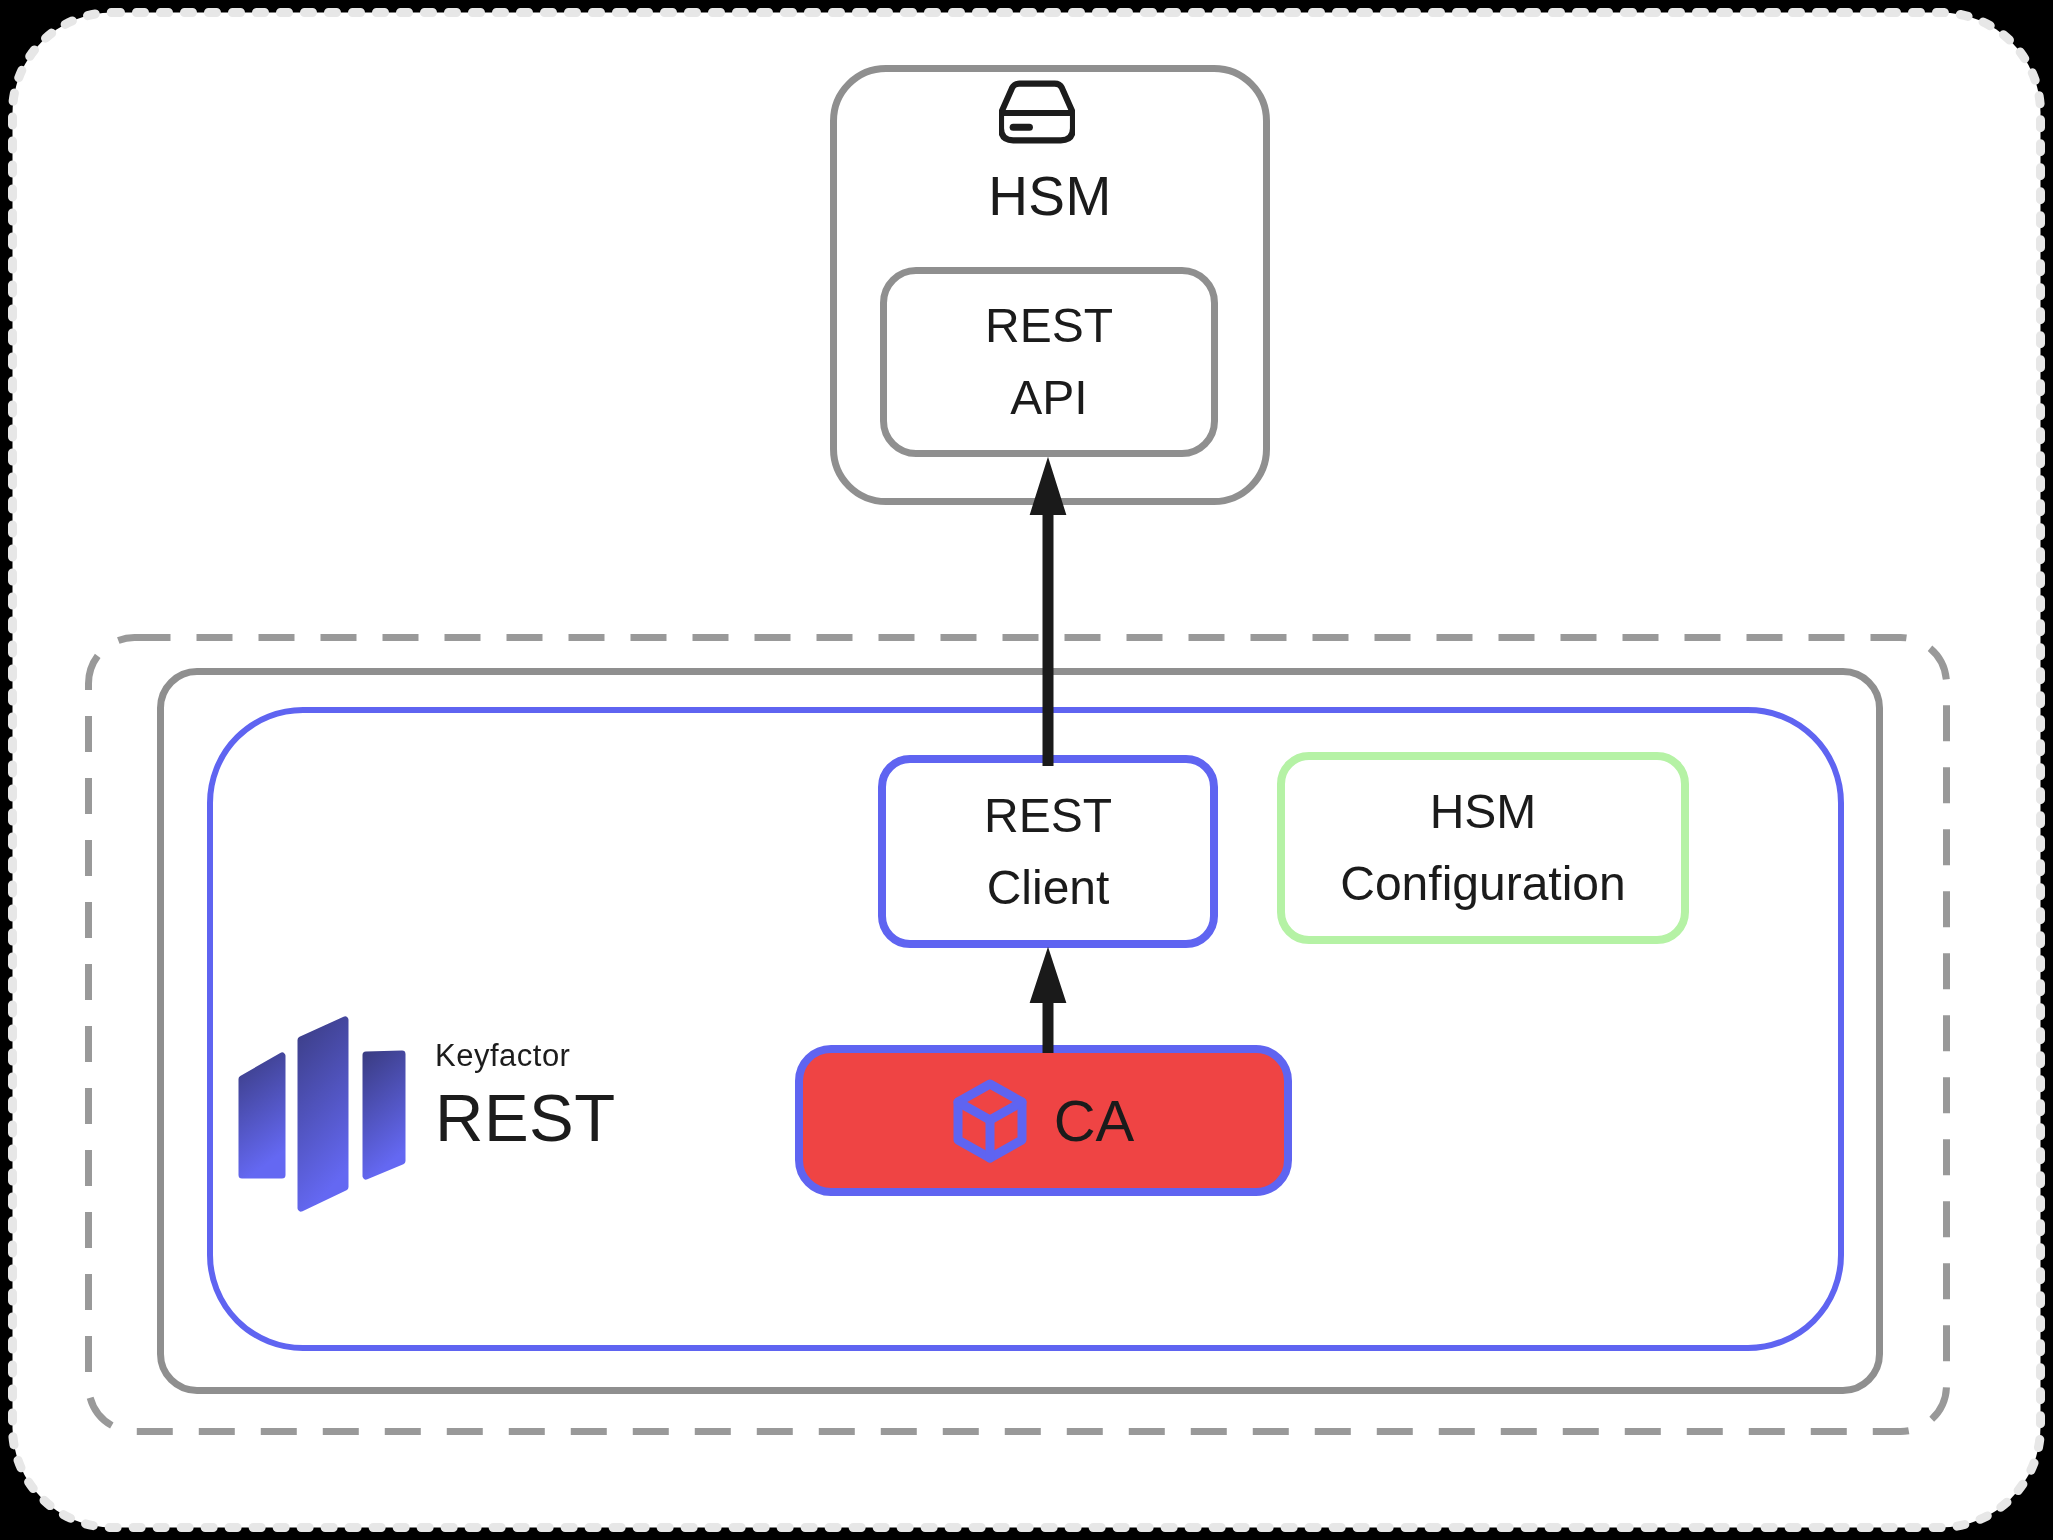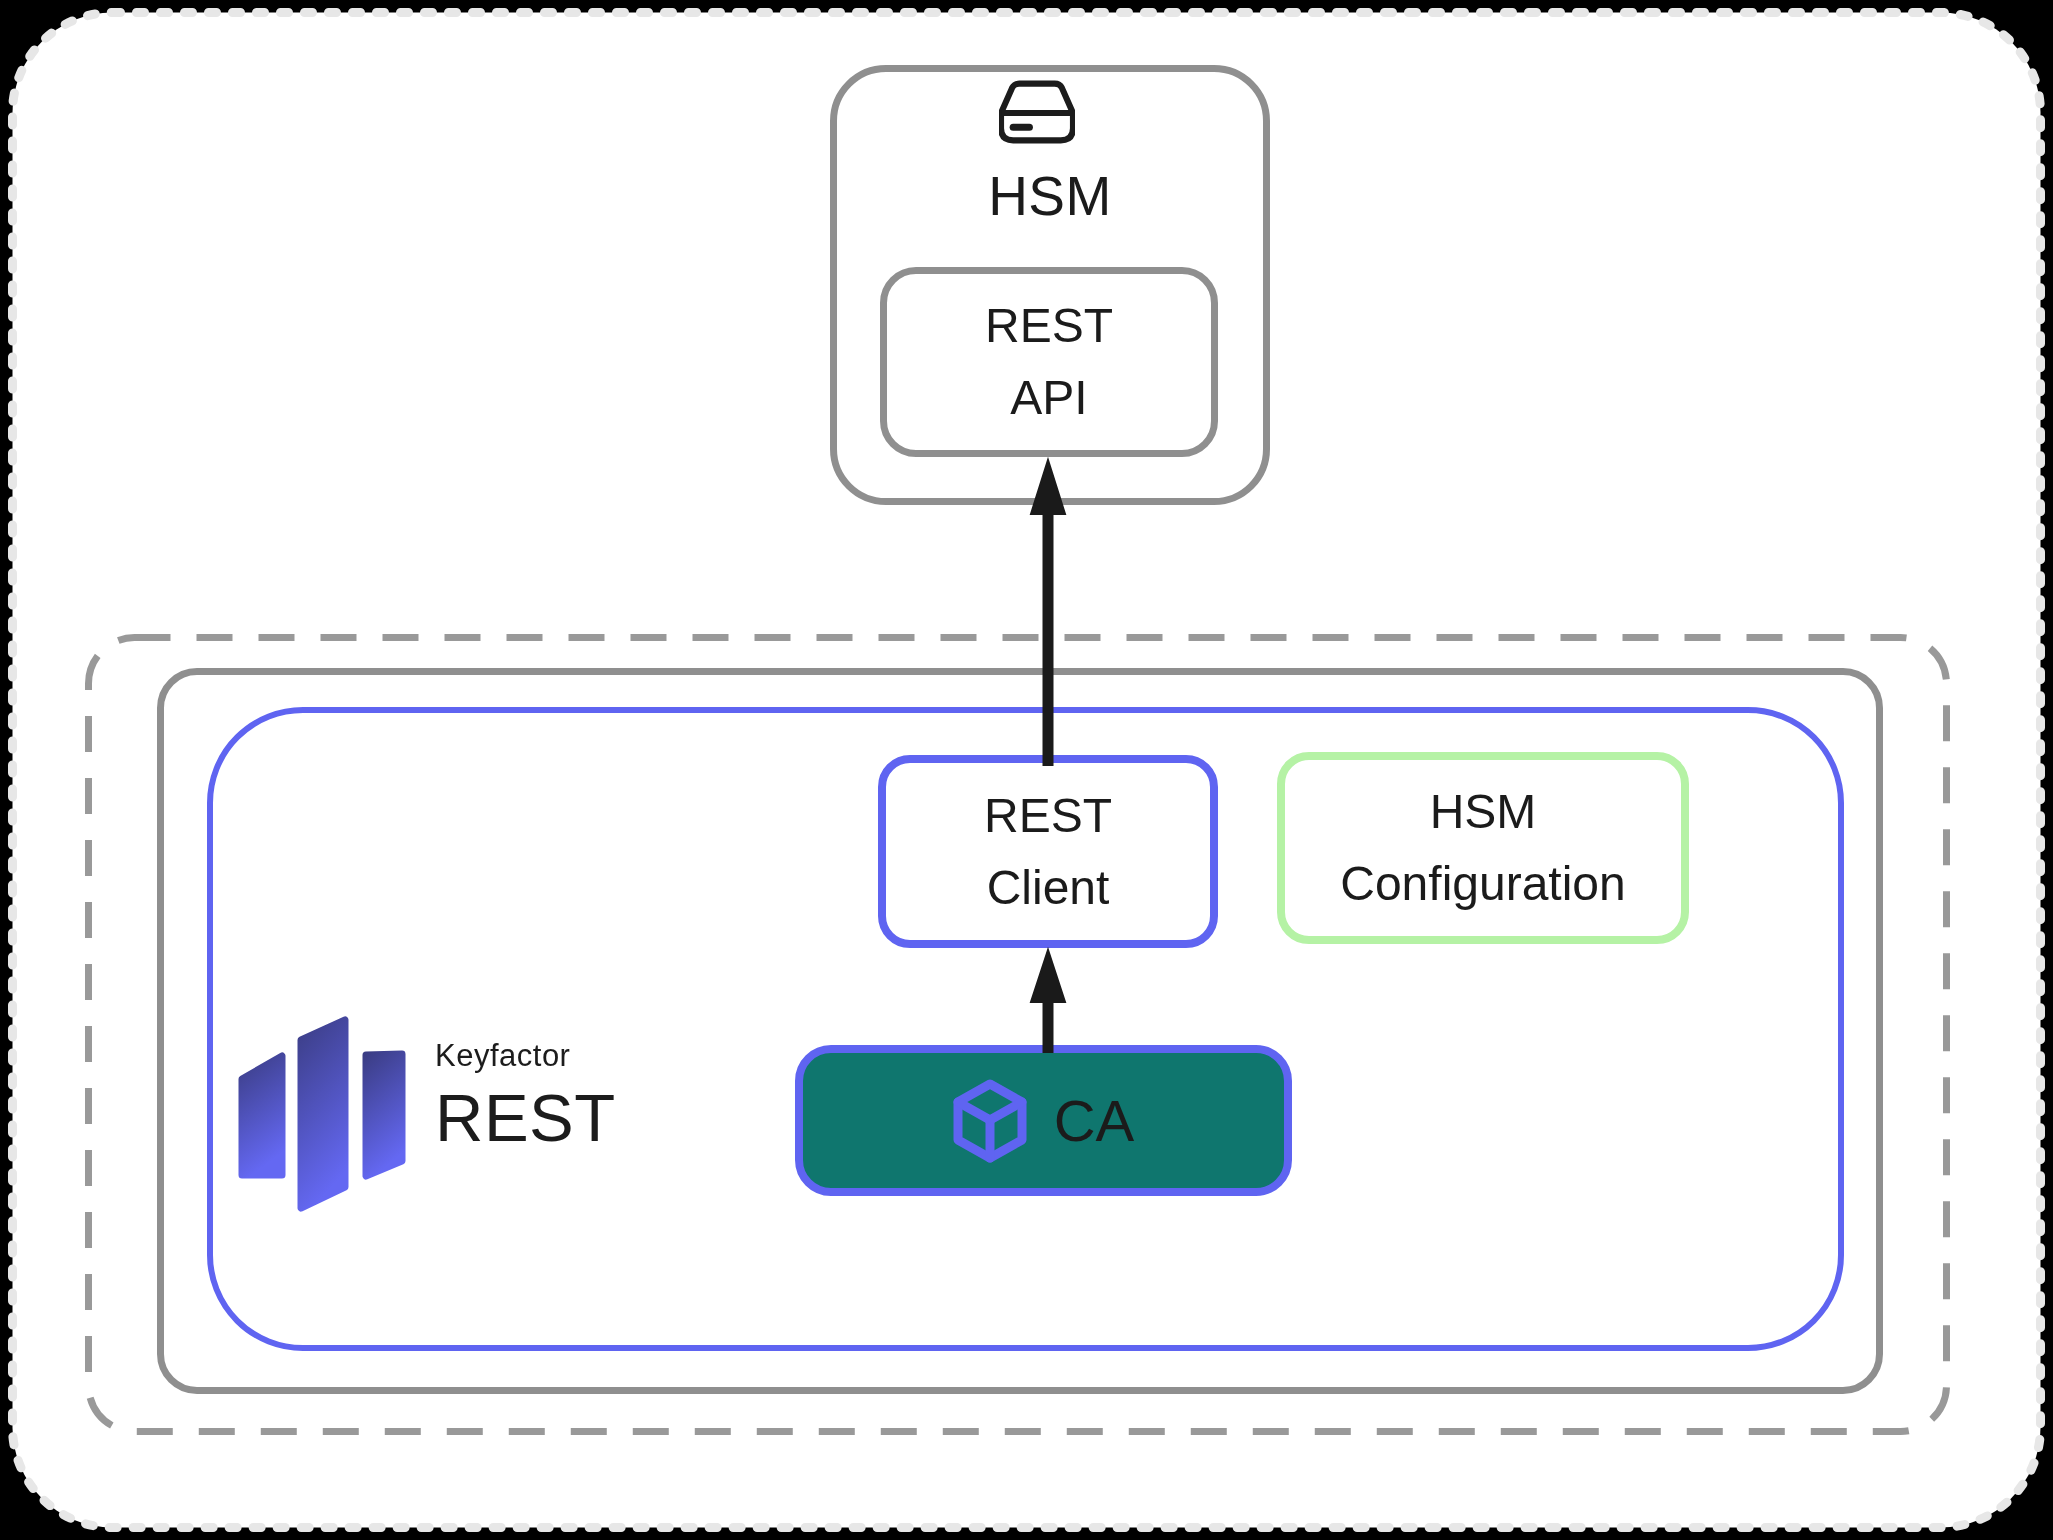--- a/index.html
+++ b/index.html
@@ -47,21 +47,21 @@
     border: 8px solid #5F64F1; border-radius: 32px; background: #fff;
     display: flex; flex-direction: column; align-items: center; justify-content: center;
   }
   .hsm-config-box {
     left: 1064px; top: 39px; width: 412px; height: 192px;
     border: 8px solid #B5F2A5; border-radius: 32px; background: #fff;
     display: flex; flex-direction: column; align-items: center; justify-content: center;
   }
   .ca-box {
     left: 582px; top: 332px; width: 497px; height: 151px;
-    border: 8px solid #5F64F1; border-radius: 36px; background: #0f766e;
+    border: 8px solid #5F64F1; border-radius: 36px; background: #ef4444;
     display: flex; flex-direction: row; align-items: center; justify-content: center; gap: 27px;
   }
   .ca-label { font-size: 58px; color: #1B1B1B; }
 
   
   .logo-mark { left: 25px; top: 302px; width: 170px; height: 200px; }
   .logo-text { left: 222px; top: 326px; display: flex; flex-direction: column; }
   .brand { font-size: 31px; line-height: 34px; color: #1C1C1C; font-weight: 500; letter-spacing: 0.5px; }
   .product { font-size: 67px; line-height: 70px; color: #1C1C1C; margin-top: 10px; letter-spacing: 0.5px; }
 </style>

